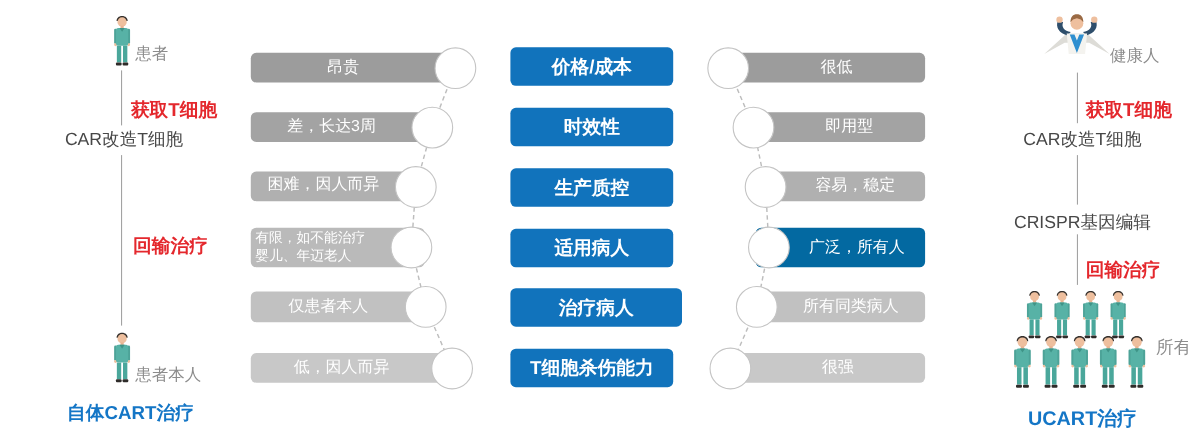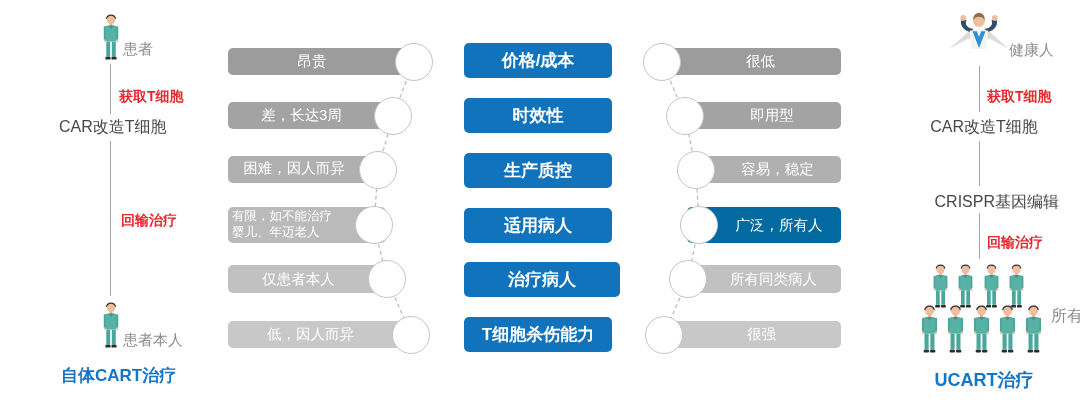--- a/index.html
+++ b/index.html
@@ -4,21 +4,21 @@
 <style>
   html,body{margin:0;padding:0;background:#fff;}
   #stage{
     position:relative;width:1080px;height:402px;background:#ffffff;overflow:hidden;
     font-family:"Liberation Sans","DejaVu Sans",sans-serif;
     margin-left:43px;
   }
   .abs{position:absolute;}
   
   .person-label{color:#8c8c8c;font-size:15px;}
-  .step-label{color:#e4282d;font-size:14px;font-weight:bold;}
+  .step-label{color:#e4282d;font-size:17px;font-weight:bold;}
   .node-label{color:#474747;font-size:16px;}
   .flow-title{color:#1476c6;font-size:17px;font-weight:bold;}
   .vline{width:1px;background:#a3a3a3;}
   
   .bar{
     border-radius:5px;color:#ffffff;font-size:14.5px;
     display:flex;align-items:center;justify-content:center;box-sizing:border-box;
     white-space:pre-line;line-height:1.25;
   }
   .bar.left-bar{padding-right:30px;}
@@ -99,21 +99,21 @@
     </svg>
   <div class="abs person-label" style="left:966px;top:41px">健康人</div>
 
   <div class="abs vline" style="left:936px;top:66px;height:46px"></div>
   <div class="abs step-label" style="left:944px;top:88px">获取T细胞</div>
 
   <div class="abs node-label" style="left:866px;top:117px;width:150px;text-align:center">CAR改造T细胞</div>
 
   <div class="abs vline" style="left:936px;top:141px;height:45px"></div>
 
-  <div class="abs node-label" style="left:866px;top:192px;width:150px;text-align:right">CRISPR基因编辑</div>
+  <div class="abs node-label" style="left:866px;top:192px;width:150px;text-align:center">CRISPR基因编辑</div>
 
   <div class="abs vline" style="left:936px;top:213px;height:46px"></div>
   <div class="abs step-label" style="left:944px;top:234px">回输治疗</div>
 
   <div class="abs" id="group-icon" style="left:0;top:0">
       <svg width="21" height="46" viewBox="0 0 24 52" style="position: absolute; left: 887px; top: 263px;">
         <use href="#person-sym"></use>
       </svg>
       <svg width="21" height="46" viewBox="0 0 24 52" style="position: absolute; left: 912px; top: 263px;">
         <use href="#person-sym"></use>

